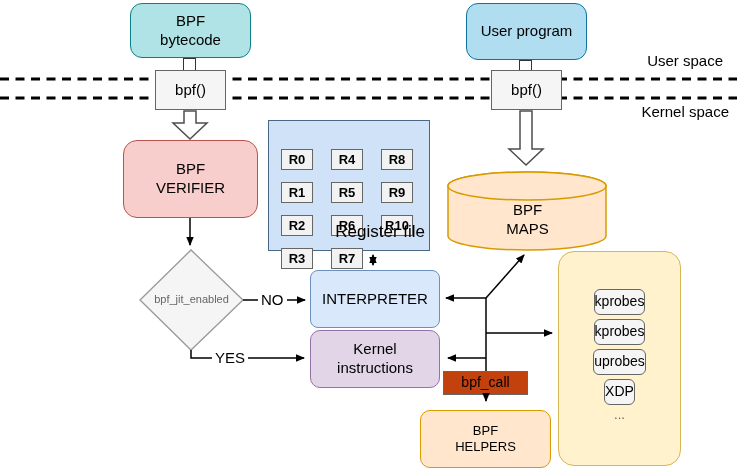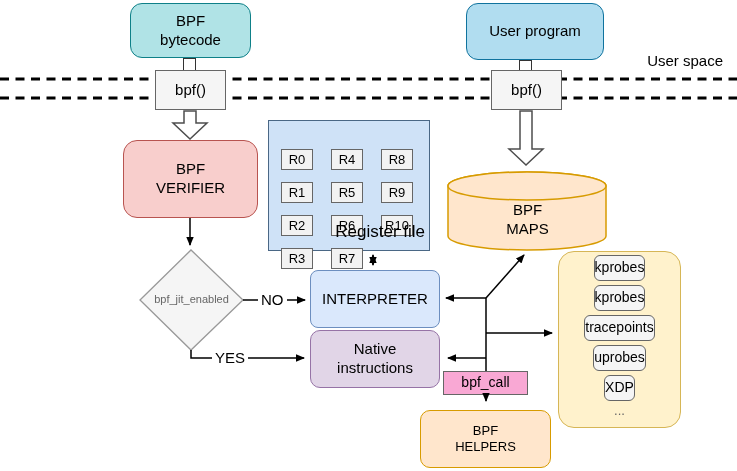--- a/index.html
+++ b/index.html
@@ -8,40 +8,40 @@
     font-family:"Liberation Sans","DejaVu Sans",sans-serif;color:#000;
   }
   svg.layer{position:absolute;left:0;top:0;width:737px;height:471px;}
   .bg-layer{z-index:0;}
   .overlay{z-index:2;pointer-events:none;}
   .node{
     position:absolute;box-sizing:border-box;display:flex;align-items:center;justify-content:center;
     text-align:center;white-space:pre-line;font-size:15px;line-height:1.25;z-index:1;
   }
   #bytecode{left:130px;top:3px;width:121px;height:55px;background:#b0e3e6;border:1.5px solid #0e8088;border-radius:12px;}
-  #userprog{left:466px;top:3px;width:138px;height:57px;background:#b1ddf0;border:1.5px solid #10739e;border-radius:12px;}
+  #userprog{left:466px;top:3px;width:121px;height:57px;background:#b1ddf0;border:1.5px solid #10739e;border-radius:12px;}
   #bpf-left{left:155px;top:70px;width:71px;height:40px;background:#f5f5f5;border:1px solid #666;}
   #bpf-right{left:491px;top:70px;width:71px;height:40px;background:#f5f5f5;border:1px solid #666;}
   #verifier{left:123px;top:140px;width:135px;height:78px;background:#f8cecc;border:1.5px solid #b85450;border-radius:14px;}
   #interpreter{left:310px;top:270px;width:130px;height:58px;background:#dae8fc;border:1.5px solid #6c8ebf;border-radius:8px;}
   #native{left:310px;top:330px;width:130px;height:58px;background:#e1d5e7;border:1.5px solid #9673a6;border-radius:10px;}
   #helpers{left:420px;top:410px;width:131px;height:58px;background:#ffe6cc;border:1.5px solid #d79b00;border-radius:10px;font-size:13px;}
-  #bpfcall{left:443px;top:371px;width:85px;height:24px;background:#f9a8d4;border:1px solid #666;font-size:14px;}
+  #bpfcall{left:443px;top:371px;width:85px;height:24px;background:#c2410c;border:1px solid #666;font-size:14px;}
   .stub{position:absolute;background:#fff;border:1px solid #333;z-index:1;box-sizing:border-box;}
   #stub-left{left:183px;top:58px;width:13px;height:13px;}
   #stub-right{left:519px;top:60px;width:13px;height:11px;}
   #regfile{left:268px;top:120px;width:162px;height:131px;background:#cfe2f7;border:1.5px solid #4a6785;display:block;}
-  .reg-grid{display:grid;grid-template-columns:34px 34px 42px;column-gap:16px;row-gap:12px;padding:9px 16px 0 12px;}
+  .reg-grid{display:grid;grid-template-columns:34px 34px 42px;column-gap:16px;row-gap:12px;padding:9px 16px 0 12px;font-weight:bold;}
   .r-cell{
     background:#f2f2f2;border:1px solid #666;font-size:13px;text-align:center;
     width:fit-content;min-width:24px;padding:0 3px;height:19px;line-height:19px;justify-self:start;
   }
   .reg-label{position:absolute;right:4px;bottom:8px;font-size:17px;white-space:nowrap;}
   #hooks{
-    left:558px;top:251px;width:123px;height:177px;background:#fff2cc;border:1.5px solid #d6b656;
+    left:558px;top:251px;width:123px;height:215px;background:#fff2cc;border:1.5px solid #d6b656;
     border-radius:16px;display:flex;flex-direction:column;gap:4px;padding:7px 4px 14px;
   }
   .hook-item{
     flex:none;height:26px;background:#f5f5f5;border:1px solid #666;border-radius:6px;
     display:flex;align-items:center;justify-content:center;font-size:14px;box-sizing:border-box;
   }
   .hook-more{text-align:center;color:#666;font-size:13px;line-height:12px;}
   .toplabel{position:absolute;z-index:3;font-size:15px;line-height:1.25;}
   #maps-label{left:448px;top:201px;width:159px;text-align:center;white-space:pre-line;}
   #diamond-label{left:140px;top:293px;width:103px;text-align:center;font-size:11px;color:#666;}
@@ -85,39 +85,39 @@
       <span class="r-cell">R2</span>
       <span class="r-cell">R6</span>
       <span class="r-cell">R10</span>
       <span class="r-cell">R3</span>
       <span class="r-cell">R7</span>
     </div>
     <span class="reg-label">Register file</span>
   </div>
 
   <div class="node" id="interpreter">INTERPRETER</div>
-  <div class="node" id="native">Native
+  <div class="node" id="native">Kernel
 instructions</div>
   <div class="node" id="bpfcall">bpf_call</div>
   <div class="node" id="helpers">BPF
 HELPERS</div>
 
   <div class="node" id="hooks">
     <div class="hook-item">kprobes</div>
     <div class="hook-item">kprobes</div>
-    <div class="hook-item">tracepoints</div>
     <div class="hook-item">uprobes</div>
     <div class="hook-item">XDP</div>
     <div class="hook-more">...</div>
   </div>
 
   <div class="toplabel" id="maps-label">BPF
 MAPS</div>
   <div class="toplabel" id="diamond-label">bpf_jit_enabled</div>
   <div class="toplabel" id="user-space">User space</div>
+  <div class="toplabel" id="kernel-space">Kernel space</div>
   <div class="line-label" id="label-no">NO</div>
   <div class="line-label" id="label-yes">YES</div>
 
   <svg class="layer overlay">
     <defs>
       <marker id="arrow" viewBox="0 0 10 10" refX="8" refY="5" markerWidth="10" markerHeight="10" markerUnits="userSpaceOnUse" orient="auto-start-reverse">
         <path d="M0,1.3 L9,5 L0,8.7 z" fill="#000"></path>
       </marker>
     </defs>
 

